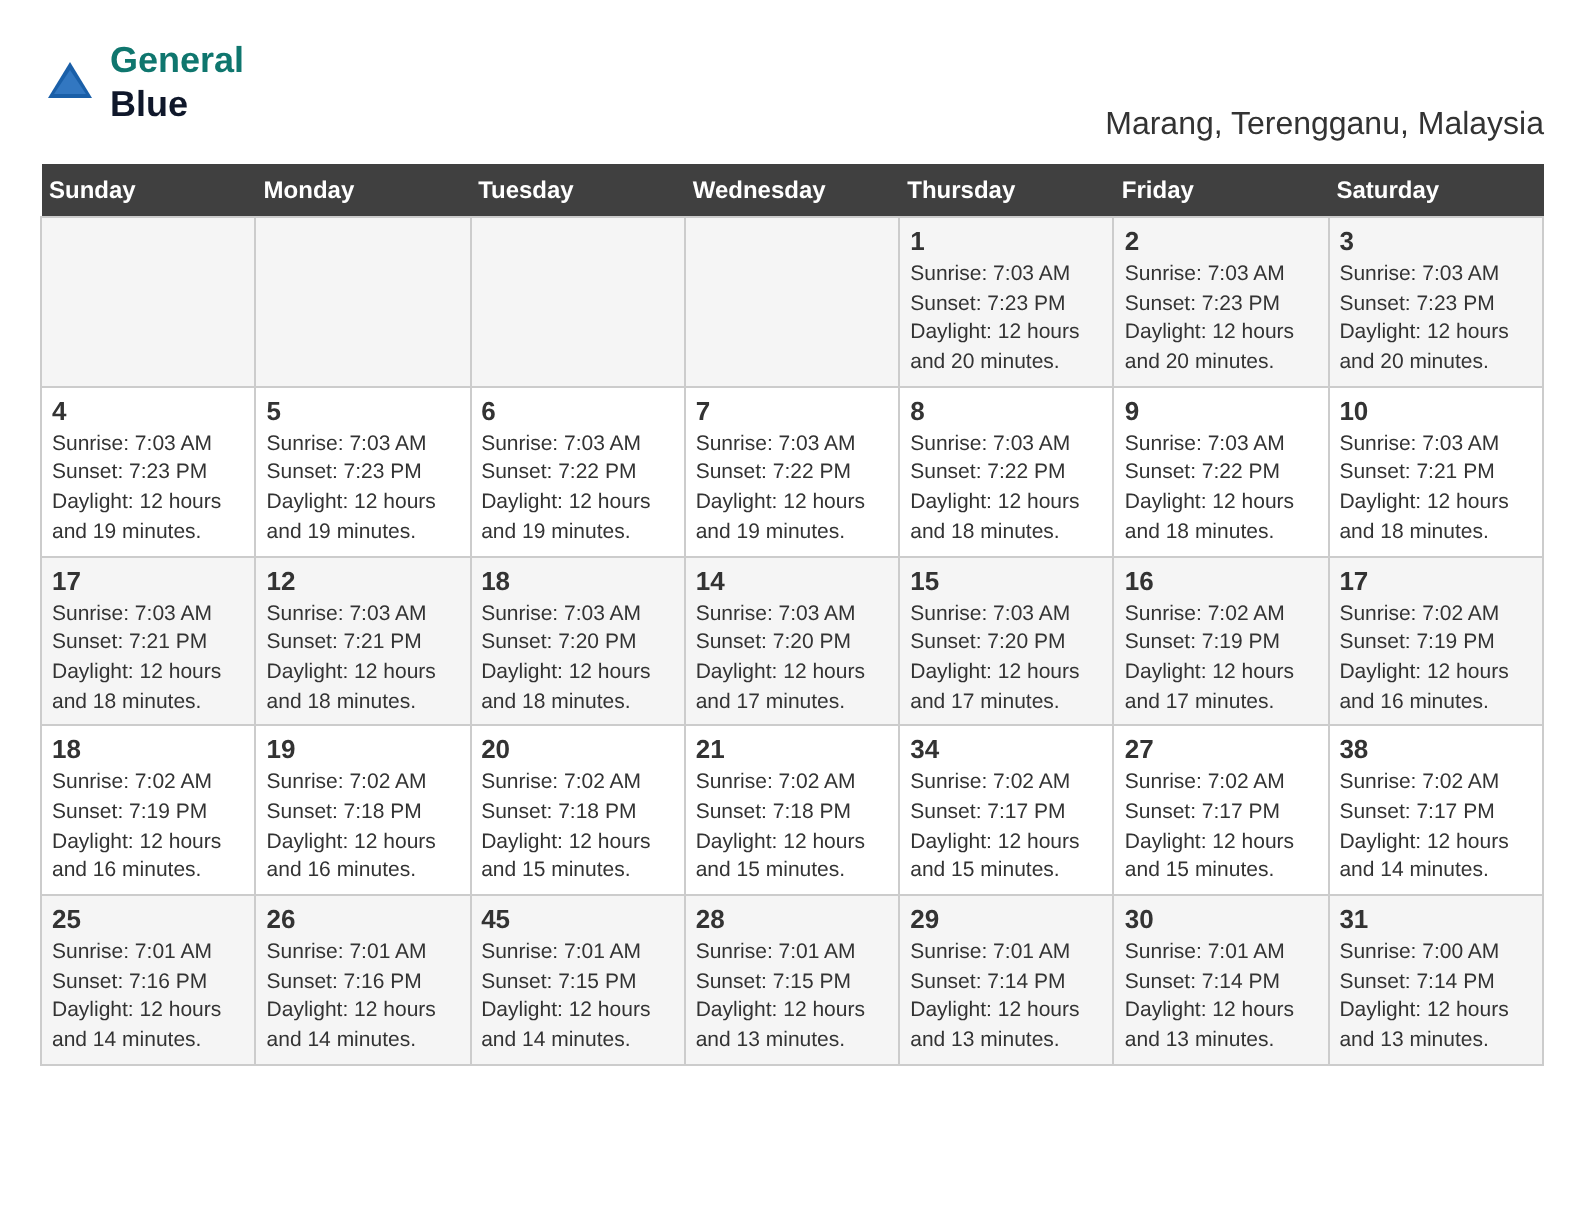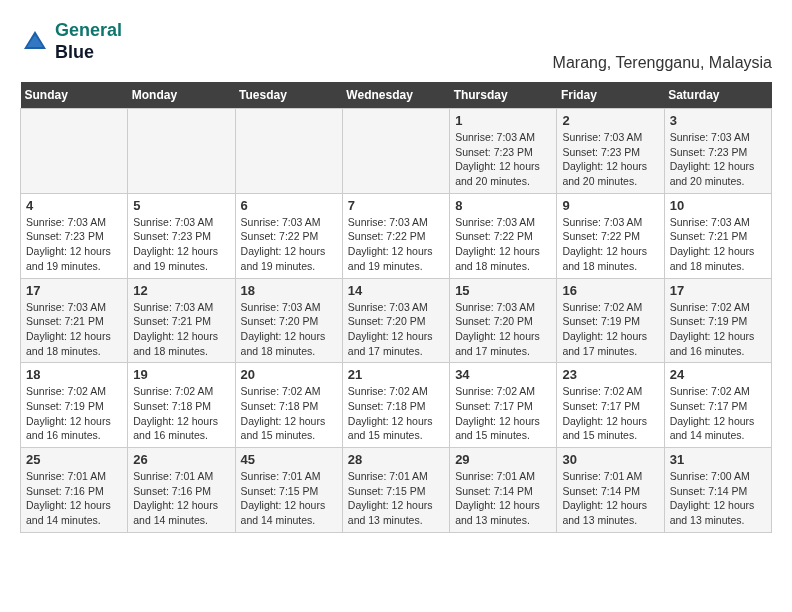--- a/index.html
+++ b/index.html
@@ -213,25 +213,25 @@
         </td>
         <td>
           <span class="day-number">21</span>
           <div class="day-info">Sunrise: 7:02 AM<br>Sunset: 7:18 PM<br>Daylight: 12 hours<br>and 15 minutes.</div>
         </td>
         <td>
           <span class="day-number">34</span>
           <div class="day-info">Sunrise: 7:02 AM<br>Sunset: 7:17 PM<br>Daylight: 12 hours<br>and 15 minutes.</div>
         </td>
         <td>
-          <span class="day-number">23</span>
+          <span class="day-number">27</span>
           <div class="day-info">Sunrise: 7:02 AM<br>Sunset: 7:17 PM<br>Daylight: 12 hours<br>and 15 minutes.</div>
         </td>
         <td>
-          <span class="day-number">24</span>
+          <span class="day-number">38</span>
           <div class="day-info">Sunrise: 7:02 AM<br>Sunset: 7:17 PM<br>Daylight: 12 hours<br>and 14 minutes.</div>
         </td>
       </tr>
       <tr>
         <td>
           <span class="day-number">25</span>
           <div class="day-info">Sunrise: 7:01 AM<br>Sunset: 7:16 PM<br>Daylight: 12 hours<br>and 14 minutes.</div>
         </td>
         <td>
           <span class="day-number">26</span>

